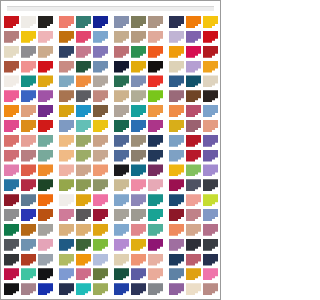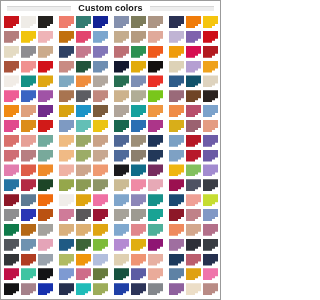--- a/index.html
+++ b/index.html
@@ -92,21 +92,20 @@
   }
   .swatch:last-child { margin-right: 0; }
 </style>
 </head>
 <body>
 
 <div id="panel">
 
   <div id="group-header">
     <div class="rule"></div>
-    <div id="group-title">Custom colors</div>
     <div class="rule"></div>
   </div>
 
   <div id="swatch-grid">
       <div class="swatch-row">
         <div class="swatch-group">
           <div class="swatch" title="#c8131a" style="background: rgb(200, 19, 26);"></div>
           <div class="swatch" title="#efece7" style="background: rgb(239, 236, 231);"></div>
           <div class="swatch" title="#24211f" style="background: rgb(36, 33, 31);"></div>
         </div>

